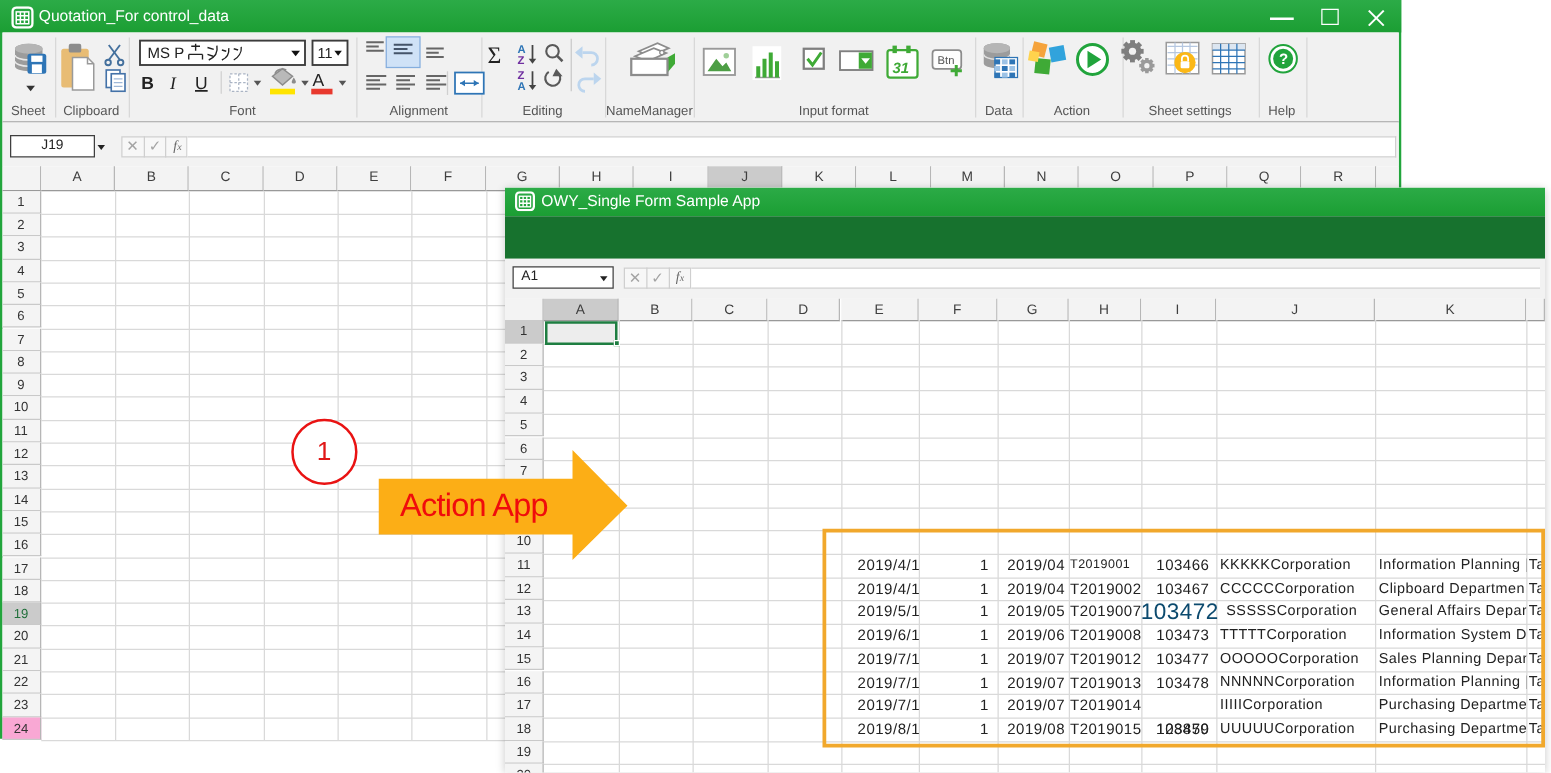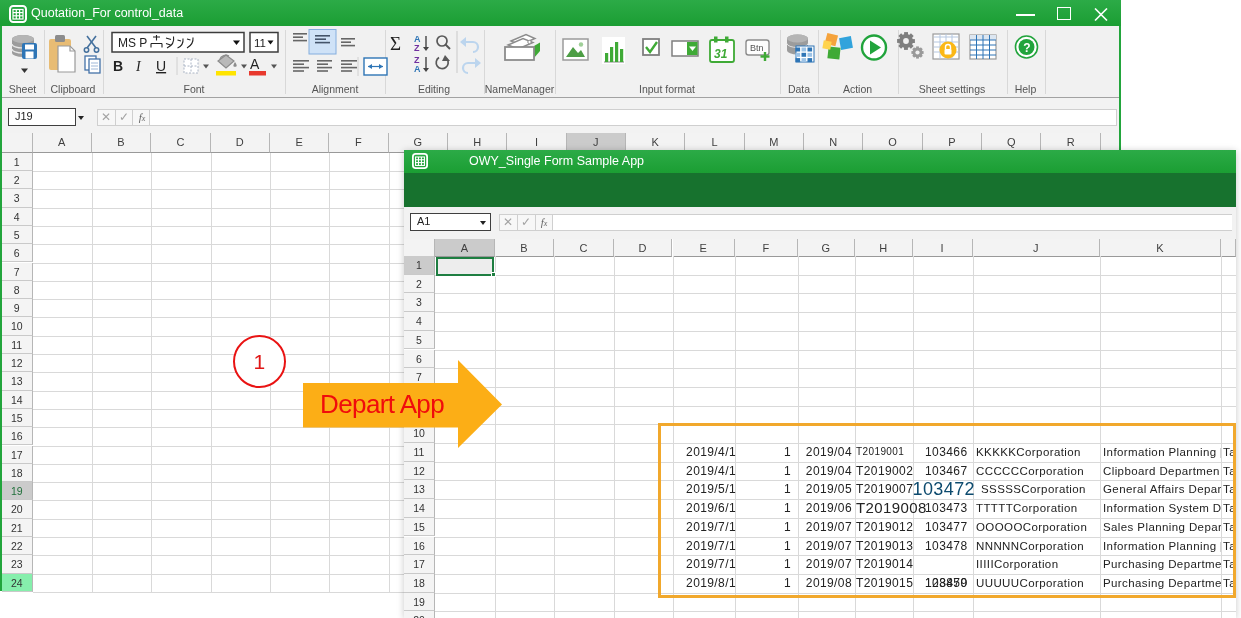--- a/index.html
+++ b/index.html
@@ -238,21 +238,21 @@
         <line x1="970" y1="55" x2="996" y2="55"></line>
         <line x1="976.5" y1="35" x2="976.5" y2="59"></line>
         <line x1="983.0" y1="35" x2="983.0" y2="59"></line>
         <line x1="989.5" y1="35" x2="989.5" y2="59"></line>
       </g>
       <circle cx="1026.5" cy="47" r="11" fill="#fff" stroke="#21a43c" stroke-width="1.6"></circle>
       <circle cx="1026.5" cy="47" r="8" fill="#21a43c"></circle>
       <text x="1023.2" y="51.5" font-size="12" font-weight="bold" fill="#fff" font-family="Liberation Sans">?</text>
     </svg>
 <div style="position:absolute;left:2px;top:98px;width:1117px;height:35px;background:#f2f2f2;"></div>
-<div style="position:absolute;left:8px;top:108px;width:68px;height:18px;background:#fff;border:1.5px solid #3f3f3f;font-size:11px;color:#222;line-height:15px;padding-left:6px;">J19</div>
+<div style="position:absolute;left:8px;top:108px;width:68px;height:18px;background:#fff;border:1.5px solid #3f3f3f;font-size:11px;color:#222;line-height:15px;padding-left:24px;">J19</div>
 <div style="position:absolute;left:78px;top:116px;width:0px;height:0px;border-left:3.5px solid transparent;border-right:3.5px solid transparent;border-top:4.5px solid #222;"></div>
 <div style="position:absolute;left:97px;top:109px;width:53px;height:17px;background:#f7f7f7;border:1px solid #cfcfcf;"></div>
 <div style="position:absolute;left:114.5px;top:109px;width:1px;height:17px;background:#cfcfcf;"></div>
 <div style="position:absolute;left:132px;top:109px;width:1px;height:17px;background:#cfcfcf;"></div>
 <div style="position:absolute;left:97px;top:109px;width:18px;height:17px;color:#a3a3a3;font-size:12px;text-align:center;line-height:16px;">✕</div>
 <div style="position:absolute;left:115px;top:109px;width:18px;height:17px;color:#a3a3a3;font-size:12px;text-align:center;line-height:16px;">✓</div>
 <div style="position:absolute;left:133px;top:109px;width:18px;height:17px;color:#666;font-size:11px;text-align:center;line-height:16px;font-style:italic;font-family:'Liberation Serif',serif;">f<span style="font-size:8px;">x</span></div>
 <div style="position:absolute;left:150px;top:109px;width:967px;height:17px;background:#fff;border:1px solid #cfcfcf;border-left:none;"></div>
 <div style="position:absolute;left:2px;top:133px;width:30.5px;height:19.5px;background:#f3f3f3;border-bottom:1px solid #999;border-right:1px solid #b6b6b6;"></div>
 <div style="position:absolute;left:32.5px;top:133px;width:59.35px;height:19.5px;background:#f3f3f3;border-bottom:1px solid #999;border-right:1px solid #b6b6b6;text-align:center;font-size:11px;color:#3f3f3f;line-height:19.5px;">A</div>
@@ -290,21 +290,21 @@
 <div style="position:absolute;left:2px;top:390.6px;width:30.5px;height:18.3px;background:#f4f4f4;border-bottom:1px solid #c9c9c9;border-right:1px solid #b6b6b6;text-align:center;font-size:10.5px;color:#333;line-height:18.3px;">14</div>
 <div style="position:absolute;left:2px;top:408.9px;width:30.5px;height:18.3px;background:#f4f4f4;border-bottom:1px solid #c9c9c9;border-right:1px solid #b6b6b6;text-align:center;font-size:10.5px;color:#333;line-height:18.3px;">15</div>
 <div style="position:absolute;left:2px;top:427.2px;width:30.5px;height:18.3px;background:#f4f4f4;border-bottom:1px solid #c9c9c9;border-right:1px solid #b6b6b6;text-align:center;font-size:10.5px;color:#333;line-height:18.3px;">16</div>
 <div style="position:absolute;left:2px;top:445.5px;width:30.5px;height:18.3px;background:#f4f4f4;border-bottom:1px solid #c9c9c9;border-right:1px solid #b6b6b6;text-align:center;font-size:10.5px;color:#333;line-height:18.3px;">17</div>
 <div style="position:absolute;left:2px;top:463.8px;width:30.5px;height:18.3px;background:#f4f4f4;border-bottom:1px solid #c9c9c9;border-right:1px solid #b6b6b6;text-align:center;font-size:10.5px;color:#333;line-height:18.3px;">18</div>
 <div style="position:absolute;left:2px;top:482.1px;width:30.5px;height:18.3px;background:#cbcbcb;border-bottom:1px solid #c9c9c9;border-right:1px solid #b6b6b6;text-align:center;font-size:10.5px;color:#21703b;line-height:18.3px;">19</div>
 <div style="position:absolute;left:2px;top:500.4px;width:30.5px;height:18.3px;background:#f4f4f4;border-bottom:1px solid #c9c9c9;border-right:1px solid #b6b6b6;text-align:center;font-size:10.5px;color:#333;line-height:18.3px;">20</div>
 <div style="position:absolute;left:2px;top:518.7px;width:30.5px;height:18.3px;background:#f4f4f4;border-bottom:1px solid #c9c9c9;border-right:1px solid #b6b6b6;text-align:center;font-size:10.5px;color:#333;line-height:18.3px;">21</div>
 <div style="position:absolute;left:2px;top:537.0px;width:30.5px;height:18.3px;background:#f4f4f4;border-bottom:1px solid #c9c9c9;border-right:1px solid #b6b6b6;text-align:center;font-size:10.5px;color:#333;line-height:18.3px;">22</div>
 <div style="position:absolute;left:2px;top:555.3px;width:30.5px;height:18.3px;background:#f4f4f4;border-bottom:1px solid #c9c9c9;border-right:1px solid #b6b6b6;text-align:center;font-size:10.5px;color:#333;line-height:18.3px;">23</div>
-<div style="position:absolute;left:2px;top:573.6px;width:30.5px;height:18.3px;background:#86efac;border-bottom:1px solid #c9c9c9;border-right:1px solid #b6b6b6;text-align:center;font-size:10.5px;color:#333;line-height:18.3px;">24</div>
+<div style="position:absolute;left:2px;top:573.6px;width:30.5px;height:18.3px;background:#f9a8d4;border-bottom:1px solid #c9c9c9;border-right:1px solid #b6b6b6;text-align:center;font-size:10.5px;color:#333;line-height:18.3px;">24</div>
 <div style="position:absolute;left:91.85px;top:152.7px;width:1px;height:439.20000000000005px;background:#d9d9d9;"></div>
 <div style="position:absolute;left:151.2px;top:152.7px;width:1px;height:439.20000000000005px;background:#d9d9d9;"></div>
 <div style="position:absolute;left:210.55px;top:152.7px;width:1px;height:439.20000000000005px;background:#d9d9d9;"></div>
 <div style="position:absolute;left:269.9px;top:152.7px;width:1px;height:439.20000000000005px;background:#d9d9d9;"></div>
 <div style="position:absolute;left:329.25px;top:152.7px;width:1px;height:439.20000000000005px;background:#d9d9d9;"></div>
 <div style="position:absolute;left:388.6px;top:152.7px;width:1px;height:439.20000000000005px;background:#d9d9d9;"></div>
 <div style="position:absolute;left:447.95px;top:152.7px;width:1px;height:439.20000000000005px;background:#d9d9d9;"></div>
 <div style="position:absolute;left:507.3px;top:152.7px;width:1px;height:439.20000000000005px;background:#d9d9d9;"></div>
 <div style="position:absolute;left:566.65px;top:152.7px;width:1px;height:439.20000000000005px;background:#d9d9d9;"></div>
 <div style="position:absolute;left:626.0px;top:152.7px;width:1px;height:439.20000000000005px;background:#d9d9d9;"></div>
@@ -344,21 +344,21 @@
 <div style="position:absolute;left:404px;top:150px;width:832px;height:468px;background:#fff;box-shadow:0 1px 7px rgba(0,0,0,0.22);overflow:hidden;">
 <div style="position:absolute;left:0px;top:0px;width:832px;height:23px;background:linear-gradient(#2cab47,#1b9e33);"></div>
 <svg style="position:absolute;left:8px;top:3px;width:16px;height:16px;" viewBox="0 0 18 18">
       <rect x="1" y="1" width="16" height="16" rx="3.2" fill="none" stroke="#fff" stroke-width="2"></rect>
       <rect x="4" y="4.5" width="10" height="9.5" fill="none" stroke="#fff" stroke-width="1.2"></rect>
       <line x1="4" y1="7.6" x2="14" y2="7.6" stroke="#fff" stroke-width="1.2"></line>
       <line x1="4" y1="10.8" x2="14" y2="10.8" stroke="#fff" stroke-width="1.2"></line>
       <line x1="7.3" y1="4.5" x2="7.3" y2="14" stroke="#fff" stroke-width="1.2"></line>
       <line x1="10.6" y1="4.5" x2="10.6" y2="14" stroke="#fff" stroke-width="1.2"></line>
     </svg>
-<div style="position:absolute;left:29px;top:0px;width:500px;height:23px;color:#fff;font-size:12.5px;line-height:23px;margin-left:36px;">OWY_Single Form Sample App</div>
+<div style="position:absolute;left:29px;top:0px;width:500px;height:23px;color:#fff;font-size:12.5px;line-height:23px;">OWY_Single Form Sample App</div>
 <div style="position:absolute;left:0px;top:23px;width:832px;height:34px;background:#17722e;"></div>
 <div style="position:absolute;left:0px;top:57px;width:832px;height:32px;background:#f2f2f2;"></div>
 <div style="position:absolute;left:6px;top:63px;width:81px;height:18px;background:#fff;border:1.5px solid #3f3f3f;font-size:11px;color:#222;line-height:15px;padding-left:6px;">A1</div>
 <div style="position:absolute;left:76px;top:71px;width:0px;height:0px;border-left:3.5px solid transparent;border-right:3.5px solid transparent;border-top:4.5px solid #222;"></div>
 <div style="position:absolute;left:95px;top:64px;width:54px;height:17px;background:#f7f7f7;border:1px solid #cfcfcf;"></div>
 <div style="position:absolute;left:113px;top:64px;width:1px;height:17px;background:#cfcfcf;"></div>
 <div style="position:absolute;left:131px;top:64px;width:1px;height:17px;background:#cfcfcf;"></div>
 <div style="position:absolute;left:95px;top:64px;width:18px;height:17px;color:#a3a3a3;font-size:12px;text-align:center;line-height:16px;">✕</div>
 <div style="position:absolute;left:113px;top:64px;width:18px;height:17px;color:#a3a3a3;font-size:12px;text-align:center;line-height:16px;">✓</div>
 <div style="position:absolute;left:131px;top:64px;width:18px;height:17px;color:#666;font-size:11px;text-align:center;line-height:16px;font-style:italic;font-family:'Liberation Serif',serif;">f<span style="font-size:8px;">x</span></div>
@@ -450,21 +450,21 @@
 <div style="position:absolute;left:331px;top:330.4px;width:56px;height:18.7px;font-size:12px;color:#222;letter-spacing:0.4px;white-space:nowrap;line-height:18.7px;text-align:right;">1</div>
 <div style="position:absolute;left:393.5px;top:330.4px;width:54.5px;height:18.7px;font-size:12px;color:#222;letter-spacing:0.4px;white-space:nowrap;line-height:18.7px;text-align:right;">2019/05</div>
 <div style="position:absolute;left:452px;top:330.4px;width:115px;height:18.7px;font-size:12px;color:#222;letter-spacing:0.4px;white-space:nowrap;line-height:18.7px;">T2019007</div>
 <div style="position:absolute;left:508.5px;top:330.4px;width:55px;height:18.7px;font-size:18px;color:#0c4a6e;letter-spacing:0.4px;white-space:nowrap;line-height:18.7px;">103472</div>
 <div style="position:absolute;left:577px;top:330.4px;width:124px;height:18.7px;font-size:11.5px;color:#222;letter-spacing:0.4px;white-space:nowrap;line-height:18.7px;">SSSSSCorporation</div>
 <div style="position:absolute;left:699px;top:330.4px;width:118px;height:18.7px;font-size:11.5px;color:#222;letter-spacing:0.4px;white-space:nowrap;line-height:18.7px;overflow:hidden;">General Affairs Depar</div>
 <div style="position:absolute;left:819px;top:330.4px;width:13px;height:18.7px;font-size:11.5px;color:#222;letter-spacing:0.4px;white-space:nowrap;line-height:18.7px;overflow:hidden;">Ta</div>
 <div style="position:absolute;left:268.5px;top:349.1px;width:63.5px;height:18.7px;font-size:12px;color:#222;letter-spacing:0.4px;white-space:nowrap;line-height:18.7px;text-align:right;">2019/6/1</div>
 <div style="position:absolute;left:331px;top:349.1px;width:56px;height:18.7px;font-size:12px;color:#222;letter-spacing:0.4px;white-space:nowrap;line-height:18.7px;text-align:right;">1</div>
 <div style="position:absolute;left:393.5px;top:349.1px;width:54.5px;height:18.7px;font-size:12px;color:#222;letter-spacing:0.4px;white-space:nowrap;line-height:18.7px;text-align:right;">2019/06</div>
-<div style="position:absolute;left:452px;top:349.1px;width:115px;height:18.7px;font-size:15px;color:#222;letter-spacing:0.4px;white-space:nowrap;line-height:18.7px;">T2019008</div>
+<div style="position:absolute;left:452px;top:349.1px;width:115px;height:18.7px;font-size:12px;color:#222;letter-spacing:0.4px;white-space:nowrap;line-height:18.7px;">T2019008</div>
 <div style="position:absolute;left:508.5px;top:349.1px;width:55px;height:18.7px;font-size:12px;color:#222;letter-spacing:0.4px;white-space:nowrap;line-height:18.7px;text-align:right;">103473</div>
 <div style="position:absolute;left:572px;top:349.1px;width:124px;height:18.7px;font-size:11.5px;color:#222;letter-spacing:0.4px;white-space:nowrap;line-height:18.7px;">TTTTTCorporation</div>
 <div style="position:absolute;left:699px;top:349.1px;width:118px;height:18.7px;font-size:11.5px;color:#222;letter-spacing:0.4px;white-space:nowrap;line-height:18.7px;overflow:hidden;">Information System D</div>
 <div style="position:absolute;left:819px;top:349.1px;width:13px;height:18.7px;font-size:11.5px;color:#222;letter-spacing:0.4px;white-space:nowrap;line-height:18.7px;overflow:hidden;">Ta</div>
 <div style="position:absolute;left:268.5px;top:367.8px;width:63.5px;height:18.7px;font-size:12px;color:#222;letter-spacing:0.4px;white-space:nowrap;line-height:18.7px;text-align:right;">2019/7/1</div>
 <div style="position:absolute;left:331px;top:367.8px;width:56px;height:18.7px;font-size:12px;color:#222;letter-spacing:0.4px;white-space:nowrap;line-height:18.7px;text-align:right;">1</div>
 <div style="position:absolute;left:393.5px;top:367.8px;width:54.5px;height:18.7px;font-size:12px;color:#222;letter-spacing:0.4px;white-space:nowrap;line-height:18.7px;text-align:right;">2019/07</div>
 <div style="position:absolute;left:452px;top:367.8px;width:115px;height:18.7px;font-size:12px;color:#222;letter-spacing:0.4px;white-space:nowrap;line-height:18.7px;">T2019012</div>
 <div style="position:absolute;left:508.5px;top:367.8px;width:55px;height:18.7px;font-size:12px;color:#222;letter-spacing:0.4px;white-space:nowrap;line-height:18.7px;text-align:right;">103477</div>
 <div style="position:absolute;left:572px;top:367.8px;width:124px;height:18.7px;font-size:11.5px;color:#222;letter-spacing:0.4px;white-space:nowrap;line-height:18.7px;">OOOOOCorporation</div>
@@ -492,14 +492,14 @@
 <div style="position:absolute;left:452px;top:423.9px;width:115px;height:18.7px;font-size:12px;color:#222;letter-spacing:0.4px;white-space:nowrap;line-height:18.7px;">T2019015</div>
 <div style="position:absolute;left:508.5px;top:423.9px;width:55px;height:18.7px;font-size:12px;color:#222;letter-spacing:0.4px;white-space:nowrap;line-height:18.7px;text-align:right;">128850</div>
 <div style="position:absolute;left:572px;top:423.9px;width:124px;height:18.7px;font-size:11.5px;color:#222;letter-spacing:0.4px;white-space:nowrap;line-height:18.7px;">UUUUUCorporation</div>
 <div style="position:absolute;left:699px;top:423.9px;width:118px;height:18.7px;font-size:11.5px;color:#222;letter-spacing:0.4px;white-space:nowrap;line-height:18.7px;overflow:hidden;">Purchasing Departme</div>
 <div style="position:absolute;left:819px;top:423.9px;width:13px;height:18.7px;font-size:11.5px;color:#222;letter-spacing:0.4px;white-space:nowrap;line-height:18.7px;overflow:hidden;">Ta</div>
 <div style="position:absolute;left:253.5px;top:272.5px;width:578px;height:175px;border:3.5px solid #f1a82c;"></div>
 </div>
 <svg style="position:absolute;left:300px;top:357px;width:205px;height:94px;" viewBox="0 0 205 94">
     <polygon points="3,26 158,26 158,3 202,47.5 158,91 158,70.5 3,70.5" fill="#fcae16"></polygon>
   </svg>
-<div style="position:absolute;left:320px;top:389px;color:#f00c0c;font-size:26px;letter-spacing:-0.6px;white-space:nowrap;">Depart App</div>
+<div style="position:absolute;left:320px;top:389px;color:#f00c0c;font-size:26px;letter-spacing:-0.6px;white-space:nowrap;">Action App</div>
 <div style="position:absolute;left:232.9px;top:335px;width:52.8px;height:52.8px;background:#fff;border:2.4px solid #e91313;border-radius:50%;"></div>
 <div style="position:absolute;left:232.9px;top:351px;width:52.8px;height:22px;color:#e01717;font-size:21px;text-align:center;line-height:22px;">1</div>
 </body></html>

